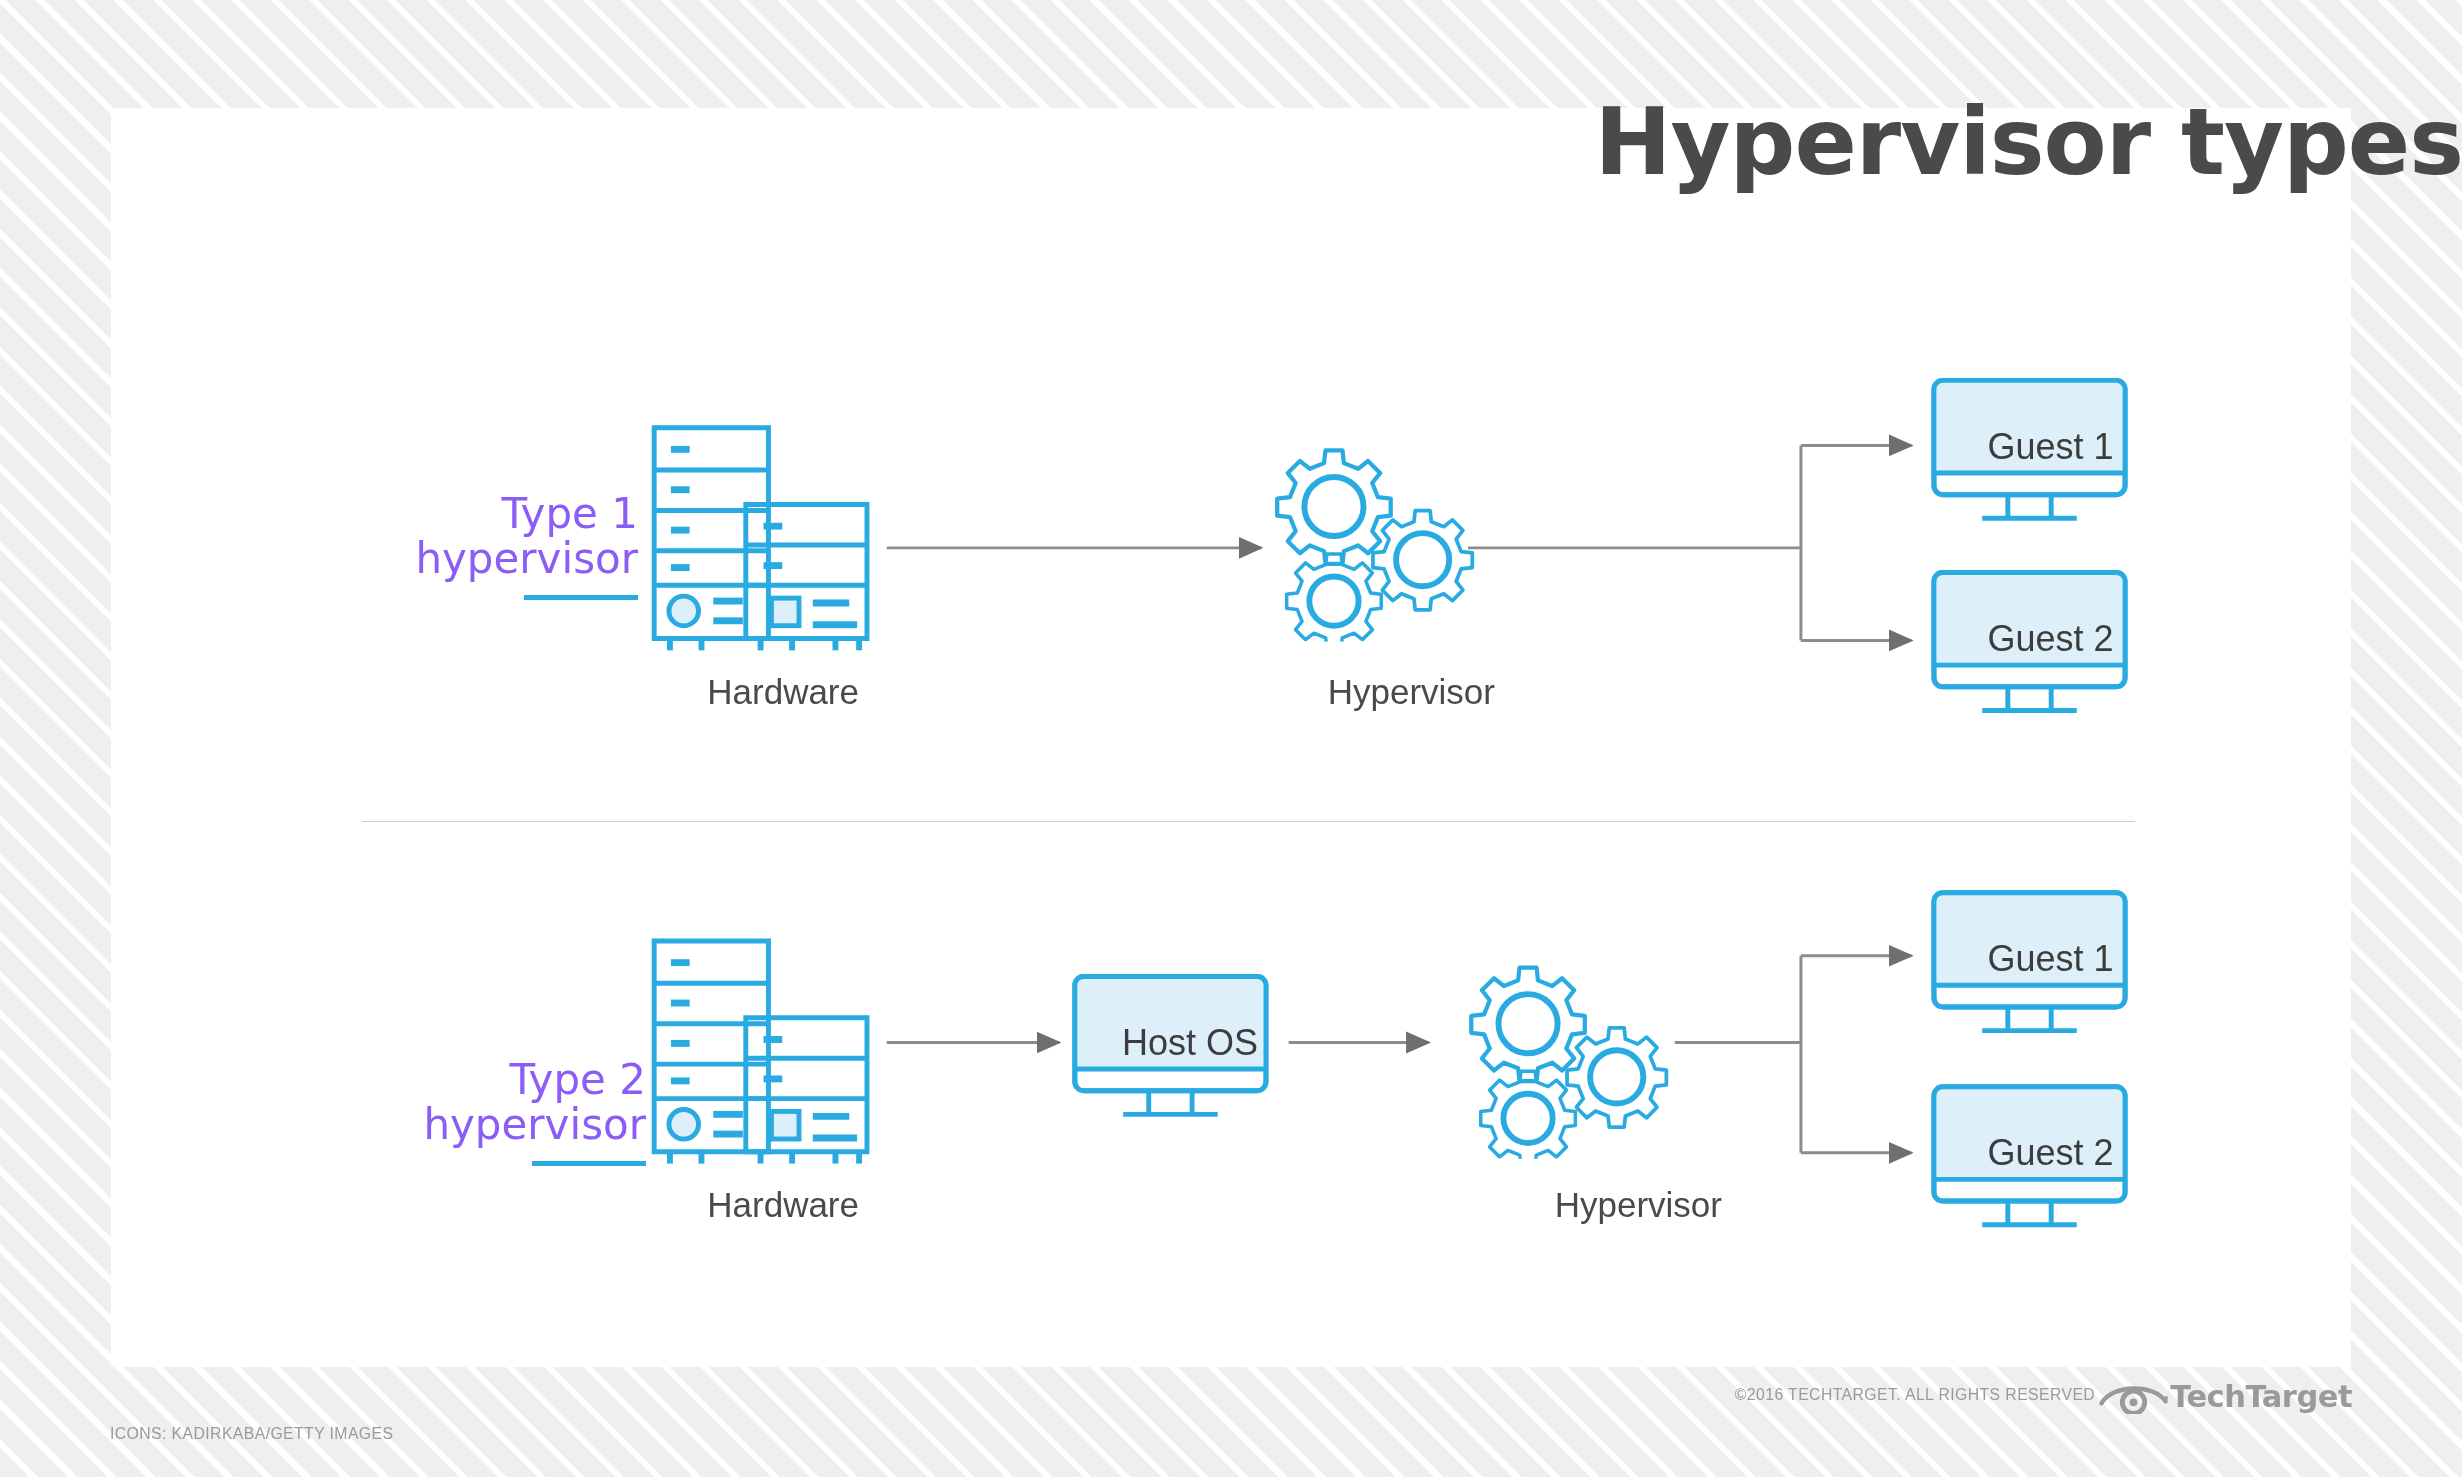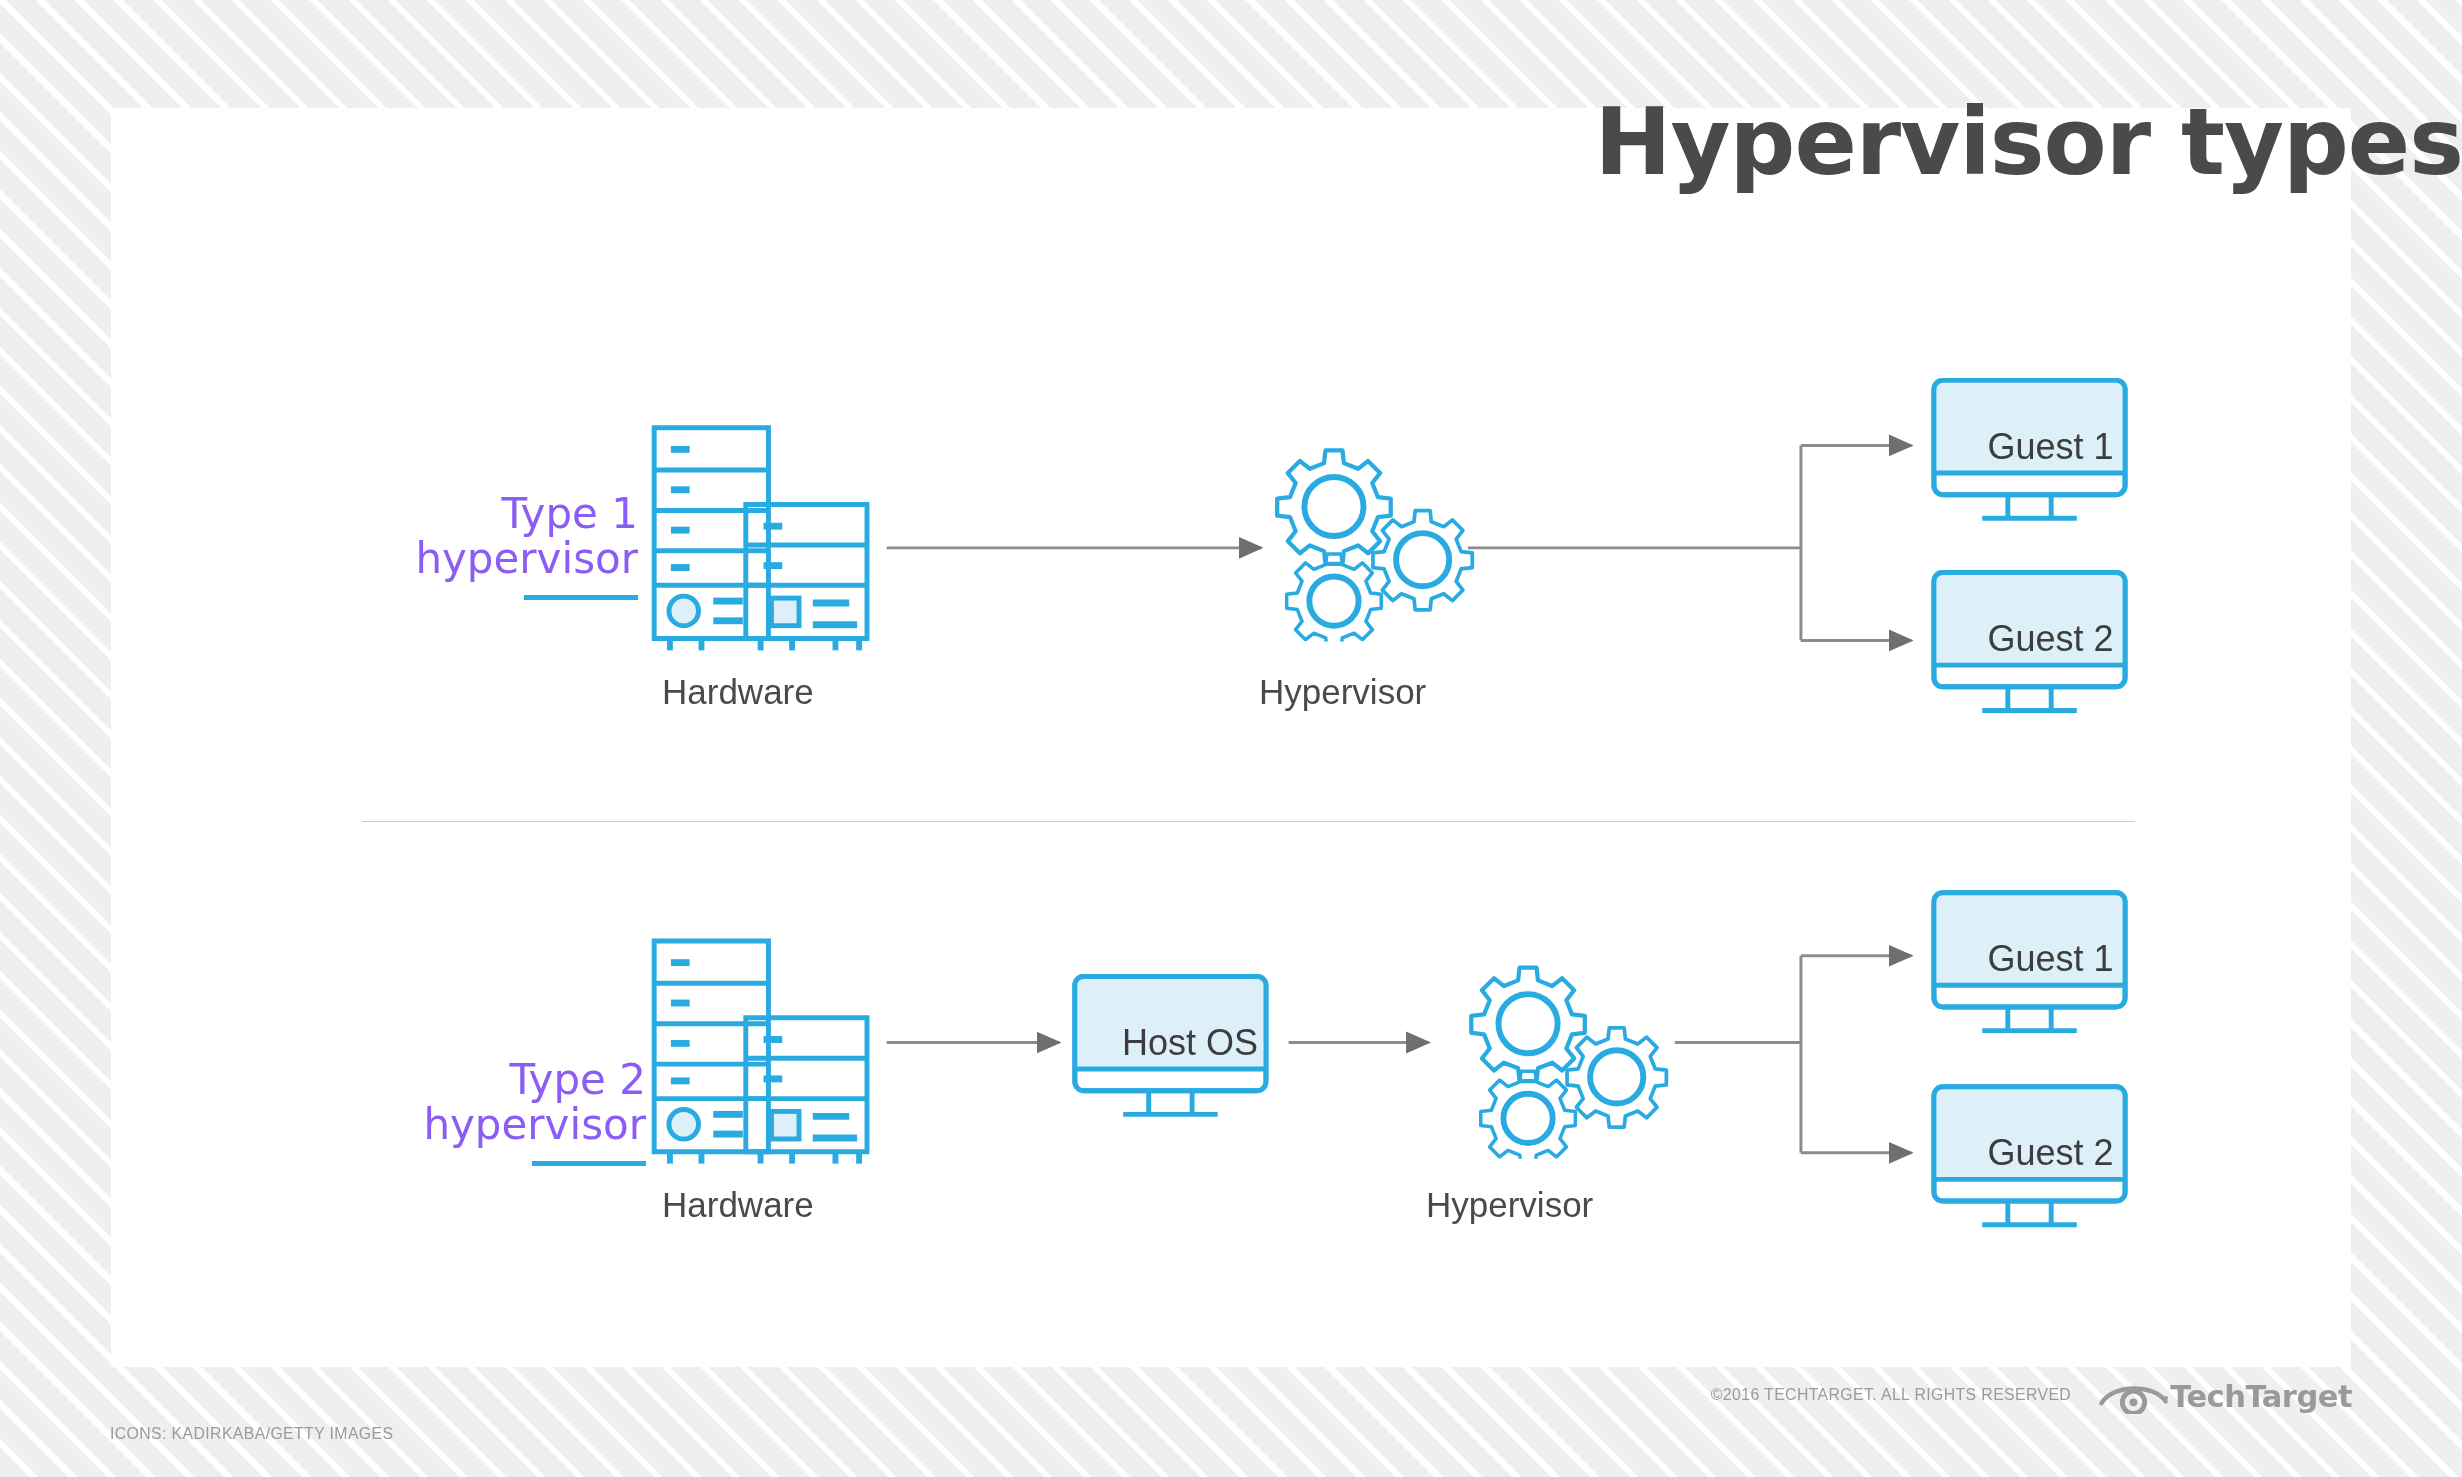--- a/index.html
+++ b/index.html
@@ -77,21 +77,21 @@
     width: 114px;
     height: 4.9px;
     background: #29abe2;
   }
 
   
   .caption {
     position: absolute;
     font-size: 35px;
     color: #4a4a4a;
-    text-align: left;
+    text-align: right;
     white-space: nowrap;
     font-family: "Liberation Sans", sans-serif;
   }
 
   
   .stage {
     position: absolute;
     left: 0;
     top: 0;
     width: 2463px;
@@ -121,21 +121,21 @@
     color: #9a9a9a;
     font-family: "Liberation Sans", sans-serif;
     white-space: nowrap;
   }
   .footer-right {
     position: absolute;
     right: 111px;
     top: 1379px;
     display: flex;
     align-items: center;
-    gap: 26px;
+    gap: 2px;
   }
   .copyright {
     font-size: 15.8px;
     letter-spacing: 0.4px;
     color: #9a9a9a;
     white-space: nowrap;
     font-family: "Liberation Sans", sans-serif;
     padding-bottom: 3.9px;
   }
   .tt-logo {

